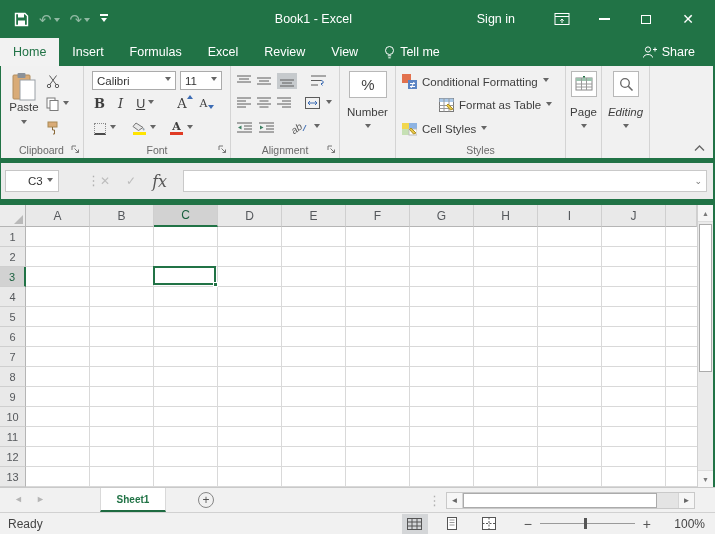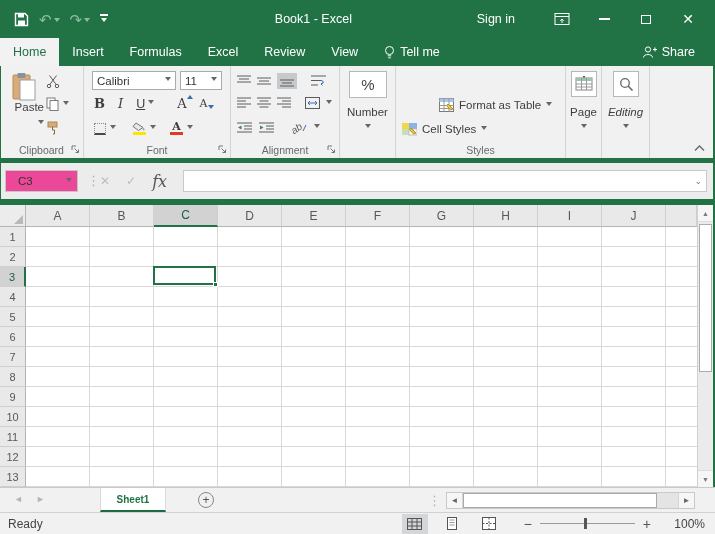--- a/index.html
+++ b/index.html
@@ -63,21 +63,21 @@
   .alg{cursor:pointer;}
   .bigbox{position:absolute;background:#fff;border:1px solid #b8b8b8;display:flex;align-items:center;justify-content:center;cursor:pointer;}
   .bigtxt{position:absolute;left:0;right:0;text-align:center;font-size:11.5px;color:var(--txt);}
   .bigdd{position:absolute;left:0;right:0;display:flex;justify-content:center;}
   .stylerow{position:absolute;left:6px;display:flex;align-items:center;gap:5px;font-size:11.5px;color:var(--txt);cursor:pointer;}
   #ribbon-collapse{position:absolute;right:10px;bottom:6px;cursor:pointer;}
 
   
   .greenline1{left:0;top:158px;width:715px;height:5px;background:var(--green);}
   #formula-row{left:0;top:163px;width:713px;height:36px;background:var(--strip-bg);}
-  #name-box{position:absolute;left:5px;top:7px;width:73px;height:22px;background:#ec4899;border:1px solid #c6c6c6;display:flex;align-items:center;font-size:11.5px;color:#333;padding-left:12px;}
+  #name-box{position:absolute;left:5px;top:7px;width:54px;height:22px;background:#ffffff;border:1px solid #c6c6c6;display:flex;align-items:center;font-size:11.5px;color:#333;padding-left:22px;}
   #name-box .dd{margin-left:auto;margin-right:5px;}
   .vdots{position:absolute;color:#b0b0b0;font-size:13px;top:10px;}
   #fx-btns{position:absolute;left:100px;top:7px;height:22px;display:flex;align-items:center;gap:16px;}
   .fxb{font-size:12px;color:#bdbdbd;cursor:pointer;}
   #fx-label{font-family:"DejaVu Serif",serif;font-style:italic;color:#555;cursor:pointer;}
   #formula-input{position:absolute;left:183px;top:7px;width:524px;height:22px;background:#fff;border:1px solid #c9c9c9;display:flex;align-items:center;font-size:11.5px;color:#333;padding:0 4px;}
   #formula-expand{margin-left:auto;color:#777;font-size:9px;}
   .greenline2{left:0;top:199px;width:715px;height:6px;background:var(--green);}
 
   
@@ -215,21 +215,21 @@
           <path d="M11 4.5 h4 M13 2.5 v4" stroke="#fff"></path>
         </svg>
       </span>
     <span>Share</span>
   </div>
 </div>
 
 <div id="ribbon" class="abs">
 
   <div class="group" style="left:0;width:84px;">
-    <div class="abs" style="left:4px;top:4px;width:40px;height:74px;text-align:right;cursor:pointer;">
+    <div class="abs" style="left:4px;top:4px;width:40px;height:74px;text-align:center;cursor:pointer;">
       <svg width="25" height="29" viewBox="0 0 25 29" style="margin:2px auto 0;">
           <rect x="1" y="3" width="17" height="24" rx="1" fill="#d9ab77" stroke="#b28d5f"></rect>
           <rect x="5.5" y="1" width="8" height="5" rx="1" fill="#8a9199"></rect>
           <rect x="8" y="8" width="15" height="20" fill="#fff" stroke="#9aa0a6"></rect>
         </svg>
       <div class="btn-label">Paste</div>
       <span class="dd" style="margin-top:2px;"></span>
     </div>
     <div class="srow" style="left:46px;top:8px;">
       <svg width="14" height="14" viewBox="0 0 14 14">
@@ -384,20 +384,31 @@
     <div class="bigbox" style="left:9px;top:5px;width:38px;height:27px;">
       <span style="font-size:15px;color:#444;">%</span>
     </div>
     <div class="bigtxt" style="top:40px;">Number</div>
     <div class="bigdd" style="top:58px;">
         <span class="dd"></span>
       </div>
   </div>
 
   <div class="group" style="left:396px;width:170px;">
+    <div class="stylerow" style="top:8px;">
+      <span>
+          <svg width="15" height="15" viewBox="0 0 15 15">
+            <rect x="0" y="0" width="9" height="9" fill="#e2714d"></rect>
+            <rect x="6" y="6" width="9" height="9" fill="#5b84c4"></rect>
+            <path d="M8 12.5 h5 M8 9.5 h5 M12 8 l-3 6" stroke="#fff" fill="none"></path>
+          </svg>
+        </span>
+      <span>Conditional Formatting</span>
+        <span class="dd"></span>
+    </div>
     <div class="stylerow" style="top:32px;margin-left:37px;">
       <span>
           <svg width="15" height="14" viewBox="0 0 15 14">
             <rect x="0.5" y="0.5" width="14" height="13" fill="#fff" stroke="#7a7a7a"></rect>
             <rect x="0.5" y="0.5" width="14" height="3.5" fill="#a9c8e8"></rect>
             <path d="M0.5 7.5 H14.5 M0.5 10.5 H14.5 M5 0.5 V13.5 M10 0.5 V13.5" stroke="#9a9a9a"></path>
             <path d="M9 6 l5 5 -2.5 1 -4-4.5 z" fill="#e8c84a" stroke="#b09025"></path>
           </svg>
         </span>
       <span>Format as Table</span>

